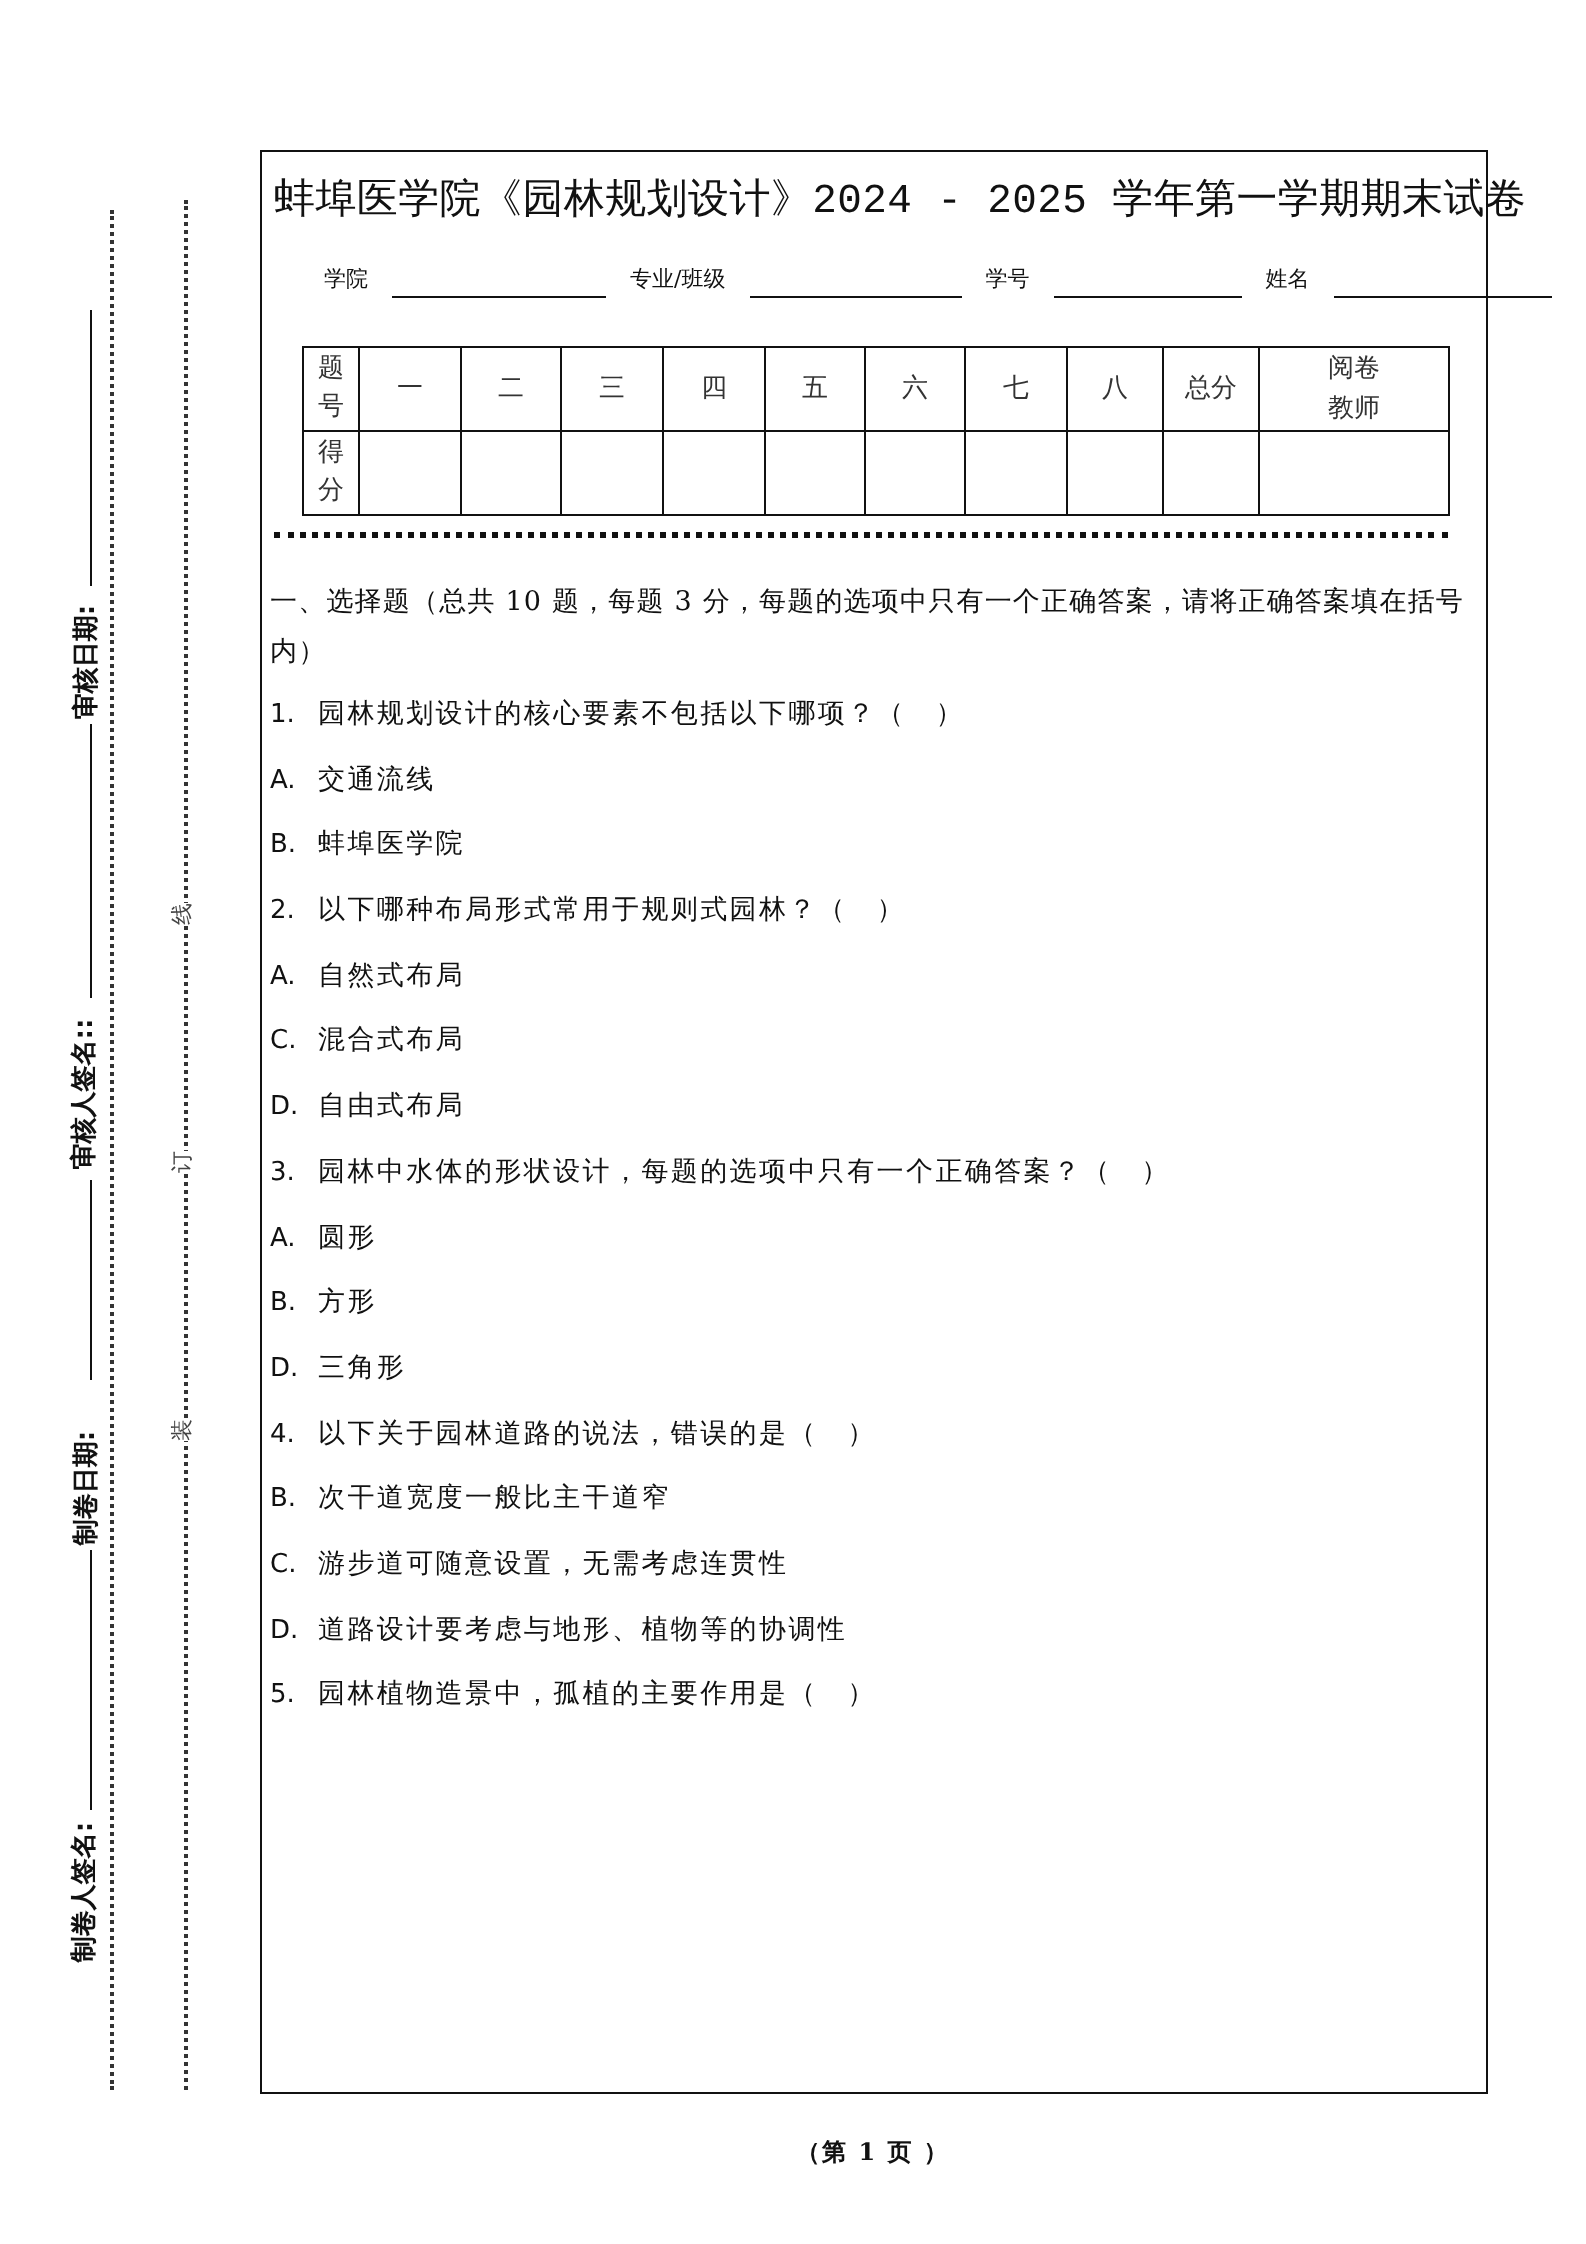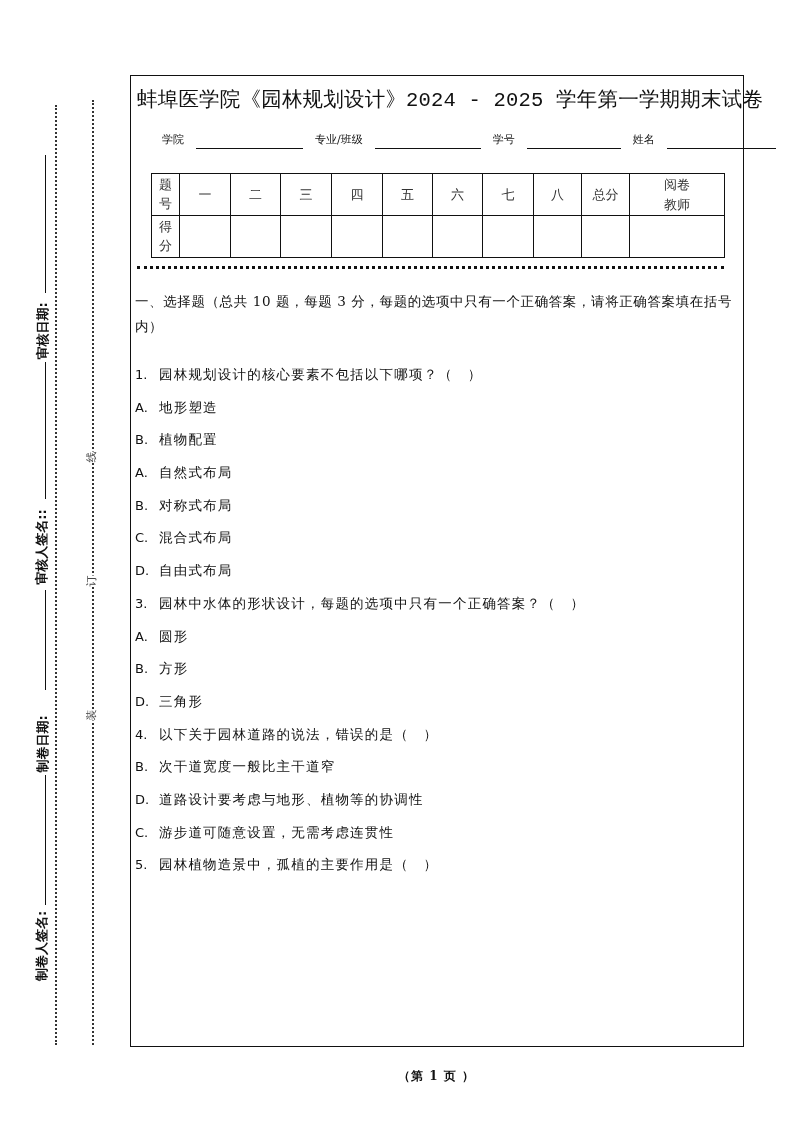--- a/index.html
+++ b/index.html
@@ -57,21 +57,21 @@
     .dots-sep {
       position: absolute; left: 137px; top: 266px; width: 587px; height: 0;
       border-top: 3px dotted #111;
     }
     
     .content {
       position: absolute; left: 135px; top: 289px; width: 602px;
       font-family: "DejaVu Serif", "Liberation Serif", serif;
       font-size: 13.5px; color: #111;
     }
-    .section-head { line-height: 25px; letter-spacing: 0.6px; margin-bottom: 25px; }
+    .section-head { line-height: 25px; letter-spacing: 0.6px; margin-bottom: 8px; }
     .line { height: 32.7px; line-height: 20px; white-space: nowrap; letter-spacing: 1.2px; }
     .line .mk {
       display: inline-block; width: 24px; letter-spacing: 0;
       font-family: "DejaVu Sans", "Liberation Sans", sans-serif; font-size: 13px;
     }
     .page-num {
       position: absolute; top: 1068px; left: 0; width: 873px; text-align: center;
       font-size: 12px; font-weight: bold; letter-spacing: 1px;
     }
   </style>
@@ -161,34 +161,34 @@
   </tr>
 </tbody>
   </table>
 
 <div class="dots-sep"></div>
 
 <div class="content">
   <div class="section-head">一、选择题（总共 10 题，每题 3 分，每题的选项中只有一个正确答案，请将正确答案填在括号内）</div>
 
   <div class="line"><span class="mk">1.</span><span>园林规划设计的核心要素不包括以下哪项？（　）</span></div>
-  <div class="line"><span class="mk">A.</span><span>地形塑造</span></div>
-  <div class="line"><span class="mk">B.</span><span>植物配置</span></div>
+  <div class="line"><span class="mk">A.</span><span>交通流线</span></div>
+  <div class="line"><span class="mk">B.</span><span>蚌埠医学院</span></div>
 
+  <div class="line"><span class="mk">2.</span><span>以下哪种布局形式常用于规则式园林？（　）</span></div>
   <div class="line"><span class="mk">A.</span><span>自然式布局</span></div>
-  <div class="line"><span class="mk">B.</span><span>对称式布局</span></div>
   <div class="line"><span class="mk">C.</span><span>混合式布局</span></div>
   <div class="line"><span class="mk">D.</span><span>自由式布局</span></div>
 
   <div class="line"><span class="mk">3.</span><span>园林中水体的形状设计，每题的选项中只有一个正确答案？（　）</span></div>
   <div class="line"><span class="mk">A.</span><span>圆形</span></div>
   <div class="line"><span class="mk">B.</span><span>方形</span></div>
   <div class="line"><span class="mk">D.</span><span>三角形</span></div>
 
   <div class="line"><span class="mk">4.</span><span>以下关于园林道路的说法，错误的是（　）</span></div>
   <div class="line"><span class="mk">B.</span><span>次干道宽度一般比主干道窄</span></div>
+  <div class="line"><span class="mk">C.</span><span>游步道可随意设置，无需考虑连贯性</span></div>
   <div class="line"><span class="mk">D.</span><span>道路设计要考虑与地形、植物等的协调性</span></div>
-  <div class="line"><span class="mk">C.</span><span>游步道可随意设置，无需考虑连贯性</span></div>
 
   <div class="line"><span class="mk">5.</span><span>园林植物造景中，孤植的主要作用是（　）</span></div>
 </div>
 
 <div class="page-num">（第 1 页 ）</div>
 
 </body></html>

